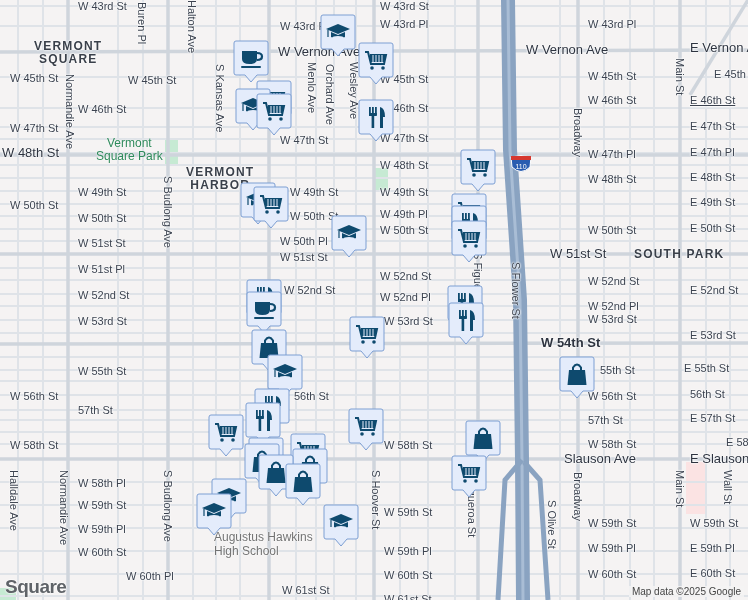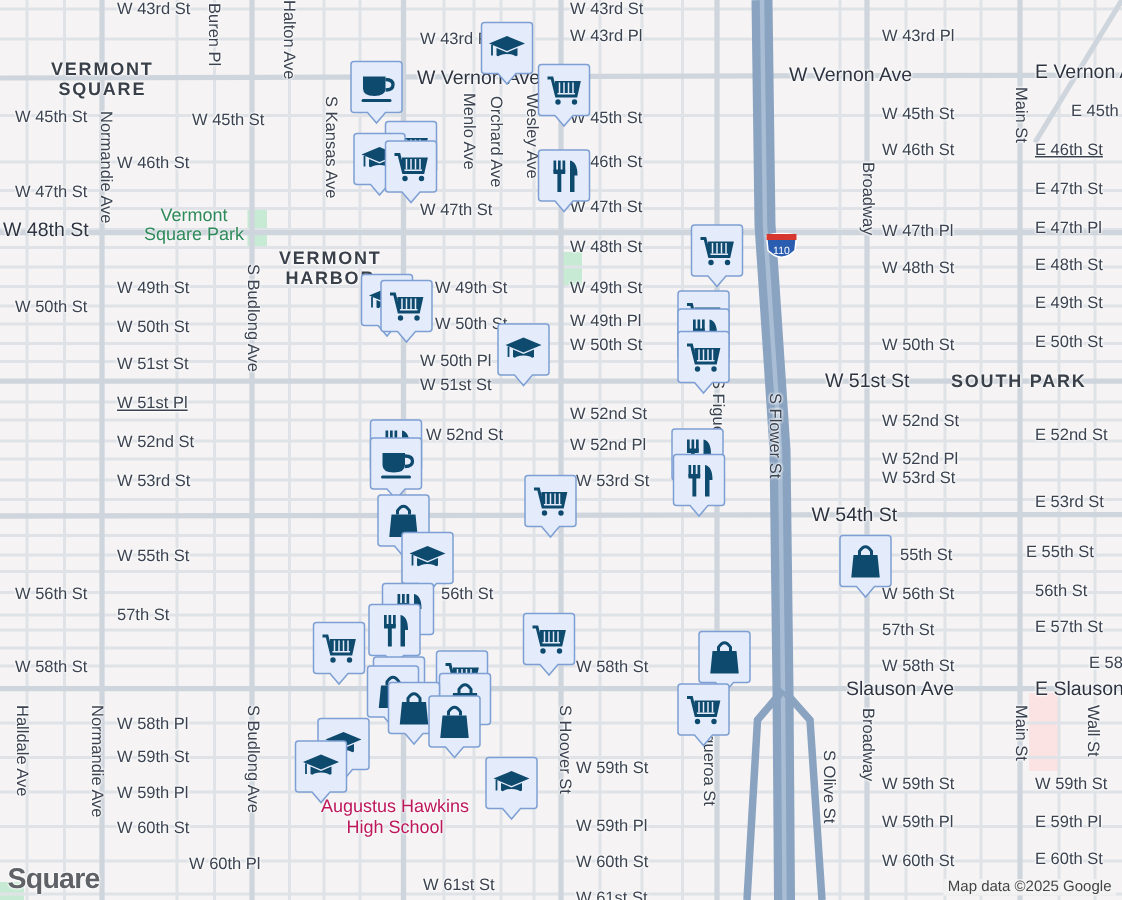--- a/index.html
+++ b/index.html
@@ -4,21 +4,21 @@
 <style>
   html, body { margin:0; padding:0; }
   body { width:748px; height:600px; overflow:hidden; background:#f5f3f3; font-family:"Liberation Sans", sans-serif; }
   #map { position:relative; width:748px; height:600px; overflow:hidden; background:#f5f3f3; }
   #roads { position:absolute; left:0; top:0; }
   .lbl { position:absolute; font-size:11px; color:#3c4350; white-space:nowrap; text-shadow:0 0 2px #fff,0 0 2px #fff,0 0 2px #fff; line-height:12px; }
   .lbl.big { font-size:13px; color:#2e3440; }
   .lbl.v { transform-origin:0 0; transform:rotate(90deg); }
   .area { position:absolute; font-size:12px; letter-spacing:1.2px; color:#3a404a; text-align:center; line-height:13px; font-weight:bold; text-shadow:0 0 2px #fff,0 0 2px #fff; }
   .park-lbl { position:absolute; font-size:12px; color:#2e8a5b; text-align:center; line-height:13px; text-shadow:0 0 2px #fff; }
-  .school-lbl { position:absolute; font-size:12px; color:#be185d; text-align:center; line-height:14px; text-shadow:0 0 2px #fff,0 0 2px #fff; }
+  .school-lbl { position:absolute; font-size:12px; color:#737373; text-align:left; line-height:14px; text-shadow:0 0 2px #fff,0 0 2px #fff; }
   .marker { position:absolute; width:36px; height:44px; cursor:pointer; }
   .marker svg { position:absolute; left:0; top:0; }
   .google-logo { position:absolute; left:5px; top:576px; font-size:19px; font-weight:bold; color:#5f6368; letter-spacing:-0.5px; text-shadow:0 0 2px #fff, 0 0 2px #fff, 0 0 1px #fff; }
   .attrib { position:absolute; right:4px; top:586px; font-size:10px; color:#444; background:rgba(245,243,243,0.85); padding:0 3px; }
   .shield { position:absolute; }
 </style>
 </head>
 <body>
 
 <div id="map">
@@ -156,33 +156,33 @@
       <div class="lbl" style="left: 78px; top: 212px;">W 50th St</div>
       <div class="lbl" style="left: 290px; top: 210px;">W 50th St</div>
       <div class="lbl" style="left: 380px; top: 208px;">W 49th Pl</div>
       <div class="lbl" style="left: 380px; top: 224px;">W 50th St</div>
       <div class="lbl" style="left: 588px; top: 224px;">W 50th St</div>
       <div class="lbl" style="left: 690px; top: 222px;">E 50th St</div>
       <div class="lbl" style="left: 78px; top: 237px;">W 51st St</div>
       <div class="lbl" style="left: 280px; top: 235px;">W 50th Pl</div>
       <div class="lbl" style="left: 280px; top: 251px;">W 51st St</div>
       <div class="lbl big" style="left: 550px; top: 248px;">W 51st St</div>
-      <div class="lbl" style="left: 78px; top: 263px; text-decoration: underline;">W 51st Pl</div>
+      <div class="lbl" style="left: 78px; top: 263px;">W 51st Pl</div>
       <div class="lbl" style="left: 380px; top: 270px;">W 52nd St</div>
       <div class="lbl" style="left: 588px; top: 275px;">W 52nd St</div>
       <div class="lbl" style="left: 78px; top: 289px;">W 52nd St</div>
       <div class="lbl" style="left: 284px; top: 284px;">W 52nd St</div>
       <div class="lbl" style="left: 690px; top: 284px;">E 52nd St</div>
       <div class="lbl" style="left: 380px; top: 291px;">W 52nd Pl</div>
       <div class="lbl" style="left: 588px; top: 300px;">W 52nd Pl</div>
       <div class="lbl" style="left: 78px; top: 315px;">W 53rd St</div>
       <div class="lbl" style="left: 384px; top: 315px;">W 53rd St</div>
       <div class="lbl" style="left: 588px; top: 313px;">W 53rd St</div>
       <div class="lbl" style="left: 690px; top: 329px;">E 53rd St</div>
-      <div class="lbl big" style="left: 541px; top: 337px;">W 54th St</div>
+      <div class="lbl big" style="left: 541px; top: 337px; font-weight: bold;">W 54th St</div>
       <div class="lbl" style="left: 78px; top: 365px;">W 55th St</div>
       <div class="lbl" style="left: 600px; top: 364px;">55th St</div>
       <div class="lbl" style="left: 684px; top: 362px;">E 55th St</div>
       <div class="lbl" style="left: 10px; top: 390px;">W 56th St</div>
       <div class="lbl" style="left: 294px; top: 390px;">56th St</div>
       <div class="lbl" style="left: 588px; top: 390px;">W 56th St</div>
       <div class="lbl" style="left: 690px; top: 388px;">56th St</div>
       <div class="lbl" style="left: 78px; top: 404px;">57th St</div>
       <div class="lbl" style="left: 588px; top: 414px;">57th St</div>
       <div class="lbl" style="left: 690px; top: 412px;">E 57th St</div>

